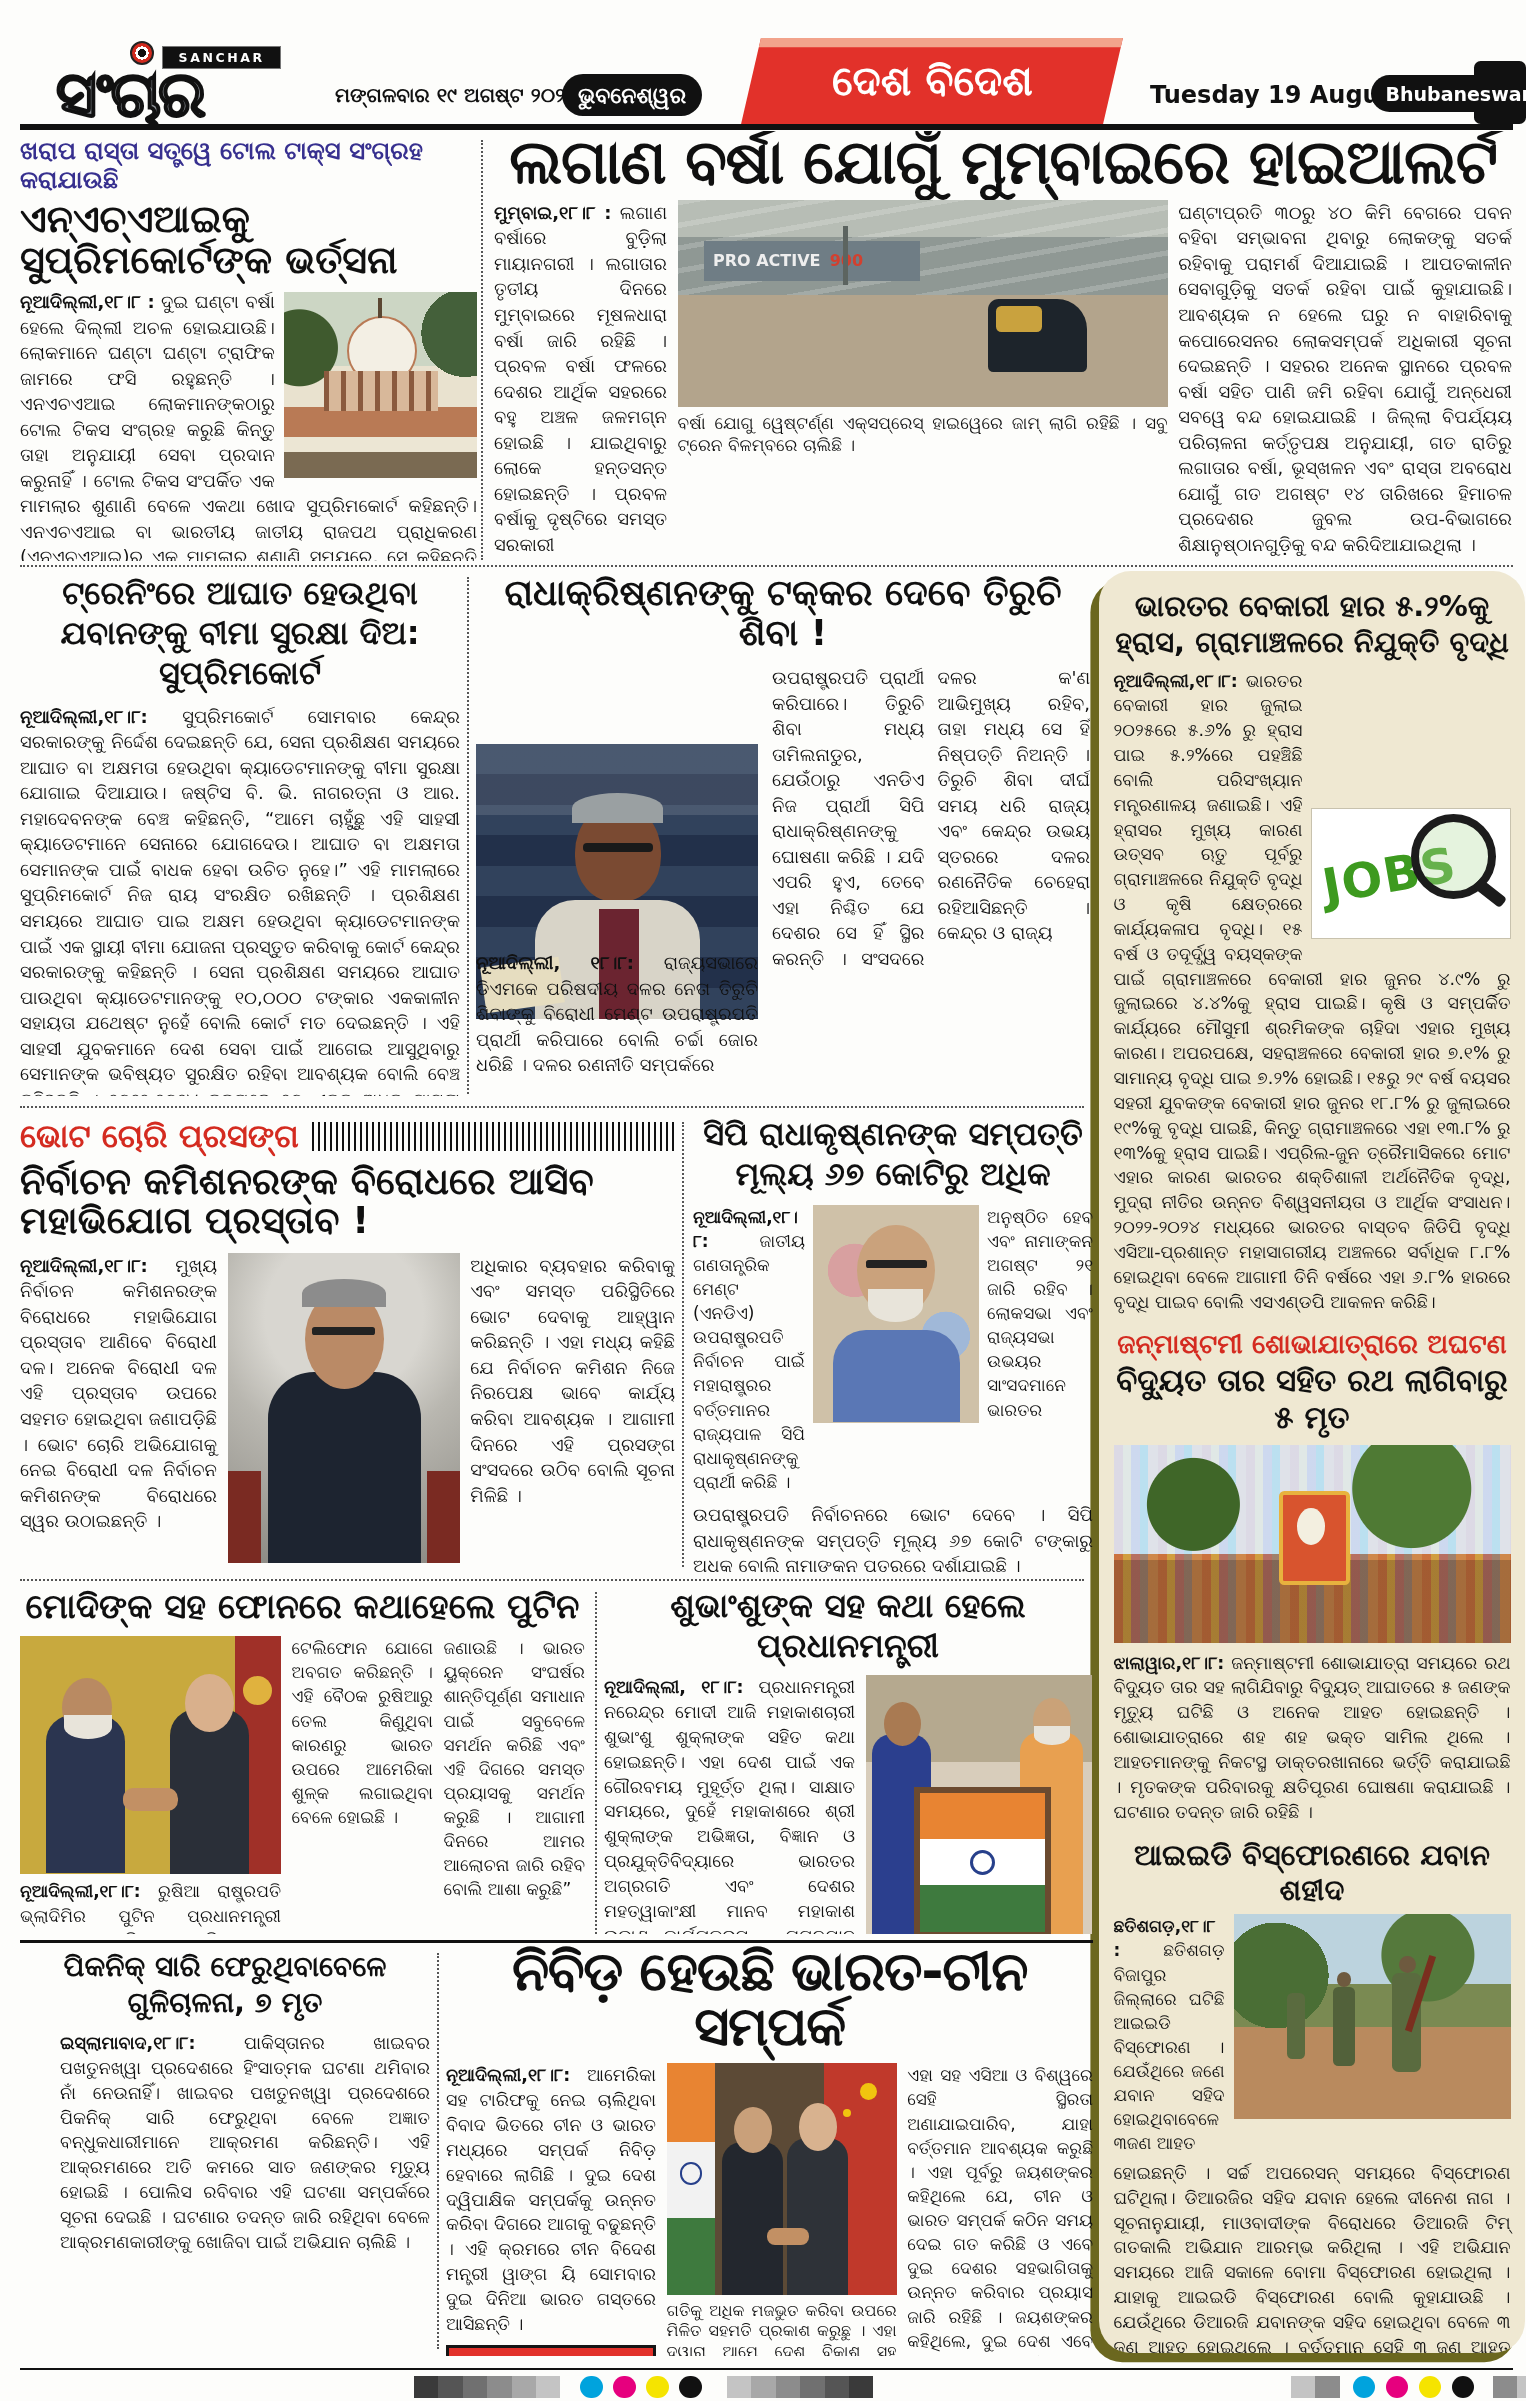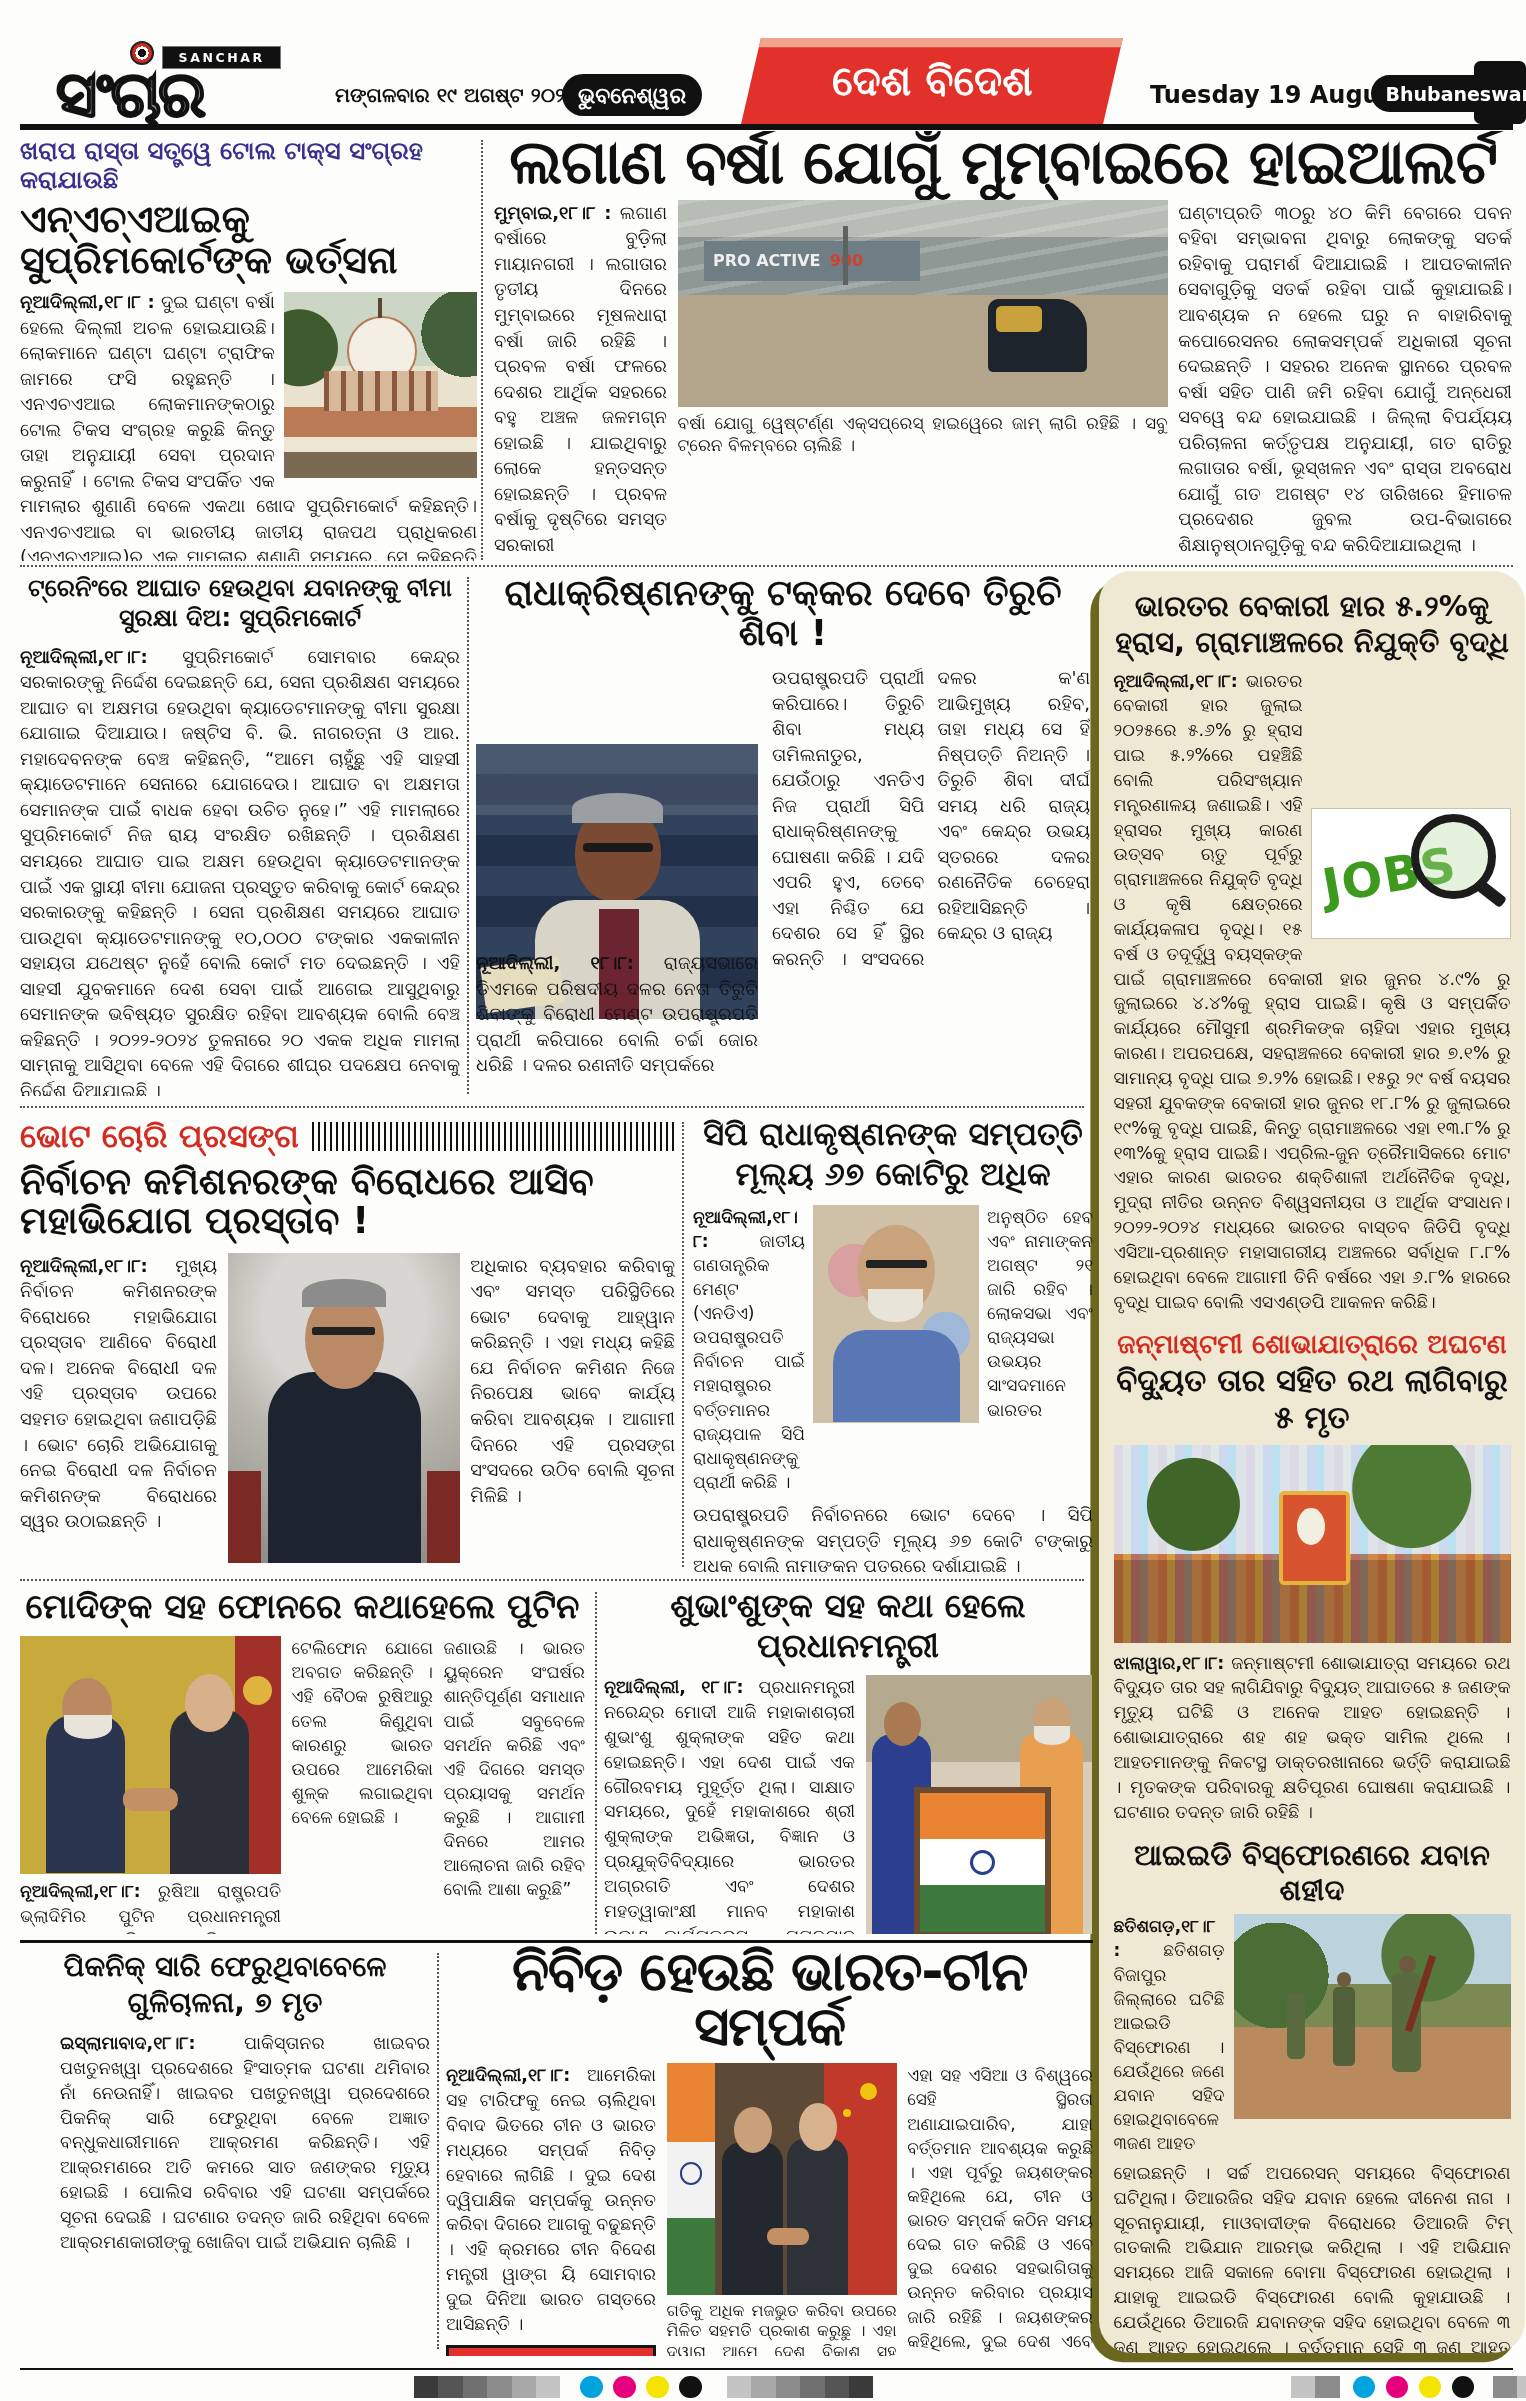--- a/index.html
+++ b/index.html
@@ -104,21 +104,21 @@
         </div>
         <div class="cap" style="margin-top:5.3px;">ବର୍ଷା ଯୋଗୁ ୱେଷ୍ଟର୍ଣ୍ଣ ଏକ୍ସପ୍ରେସ୍ ହାଇୱେରେ ଜାମ୍ ଲାଗି ରହିଛି । ସବୁ ଟ୍ରେନ ବିଳମ୍ବରେ ଚାଲିଛି ।</div>
       </div>
       <div style="flex:1;" class="body-t">ଘଣ୍ଟାପ୍ରତି ୩୦ରୁ ୪୦ କିମି ବେଗରେ ପବନ ବହିବା ସମ୍ଭାବନା ଥିବାରୁ ଲୋକଙ୍କୁ ସତର୍କ ରହିବାକୁ ପରାମର୍ଶ ଦିଆଯାଇଛି । ଆପତକାଳୀନ ସେବାଗୁଡ଼ିକୁ ସତର୍କ ରହିବା ପାଇଁ କୁହାଯାଇଛି। ଆବଶ୍ୟକ ନ ହେଲେ ଘରୁ ନ ବାହାରିବାକୁ କପୋରେସନର ଲୋକସମ୍ପର୍କ ଅଧିକାରୀ ସୂଚନା ଦେଇଛନ୍ତି । ସହରର ଅନେକ ସ୍ଥାନରେ ପ୍ରବଳ ବର୍ଷା ସହିତ ପାଣି ଜମି ରହିବା ଯୋଗୁଁ ଅନ୍ଧେରୀ ସବୱେ ବନ୍ଦ ହୋଇଯାଇଛି । ଜିଲ୍ଲା ବିପର୍ଯ୍ୟୟ ପରିଚାଳନା କର୍ତ୍ତୃପକ୍ଷ ଅନୁଯାୟୀ, ଗତ ରାତିରୁ ଲଗାତାର ବର୍ଷା, ଭୂସ୍ଖଳନ ଏବଂ ରାସ୍ତା ଅବରୋଧ ଯୋଗୁଁ ଗତ ଅଗଷ୍ଟ ୧୪ ତାରିଖରେ ହିମାଚଳ ପ୍ରଦେଶର ଜୁବଲ ଉପ-ବିଭାଗରେ ଶିକ୍ଷାନୁଷ୍ଠାନଗୁଡ଼ିକୁ ବନ୍ଦ କରିଦିଆଯାଇଥିଲା ।</div>
     </div>
   </div>
 
   <div class="abs hdot" style="left:20px;top:565px;width:1493px;"></div>
 
   <div class="abs ovh" style="left:20px;top:573px;width:440px;height:523px;">
-    <div class="hl ctr" style="font-size:24px;line-height:1.25;">ଟ୍ରେନିଂରେ ଆଘାତ ହେଉଥିବା ଯବାନଙ୍କୁ ବୀମା ସୁରକ୍ଷା ଦିଅ: ସୁପ୍ରିମକୋର୍ଟ</div>
+    <div class="hl ctr" style="font-size:32px;line-height:1.25;">ଟ୍ରେନିଂରେ ଆଘାତ ହେଉଥିବା ଯବାନଙ୍କୁ ବୀମା ସୁରକ୍ଷା ଦିଅ: ସୁପ୍ରିମକୋର୍ଟ</div>
     <div class="body-t" style="margin-top:10.6px;">
       <span class="dl">ନୂଆଦିଲ୍ଲୀ,୧୮।୮:</span>
       <span>ସୁପ୍ରିମକୋର୍ଟ ସୋମବାର କେନ୍ଦ୍ର ସରକାରଙ୍କୁ ନିର୍ଦ୍ଦେଶ ଦେଇଛନ୍ତି ଯେ, ସେନା ପ୍ରଶିକ୍ଷଣ ସମୟରେ ଆଘାତ ବା ଅକ୍ଷମତା ହେଉଥିବା କ୍ୟାଡେଟମାନଙ୍କୁ ବୀମା ସୁରକ୍ଷା ଯୋଗାଇ ଦିଆଯାଉ। ଜଷ୍ଟିସ ବି. ଭି. ନାଗରତ୍ନା ଓ ଆର. ମହାଦେବନଙ୍କ ବେଞ୍ଚ କହିଛନ୍ତି, “ଆମେ ଚାହୁଁଛୁ ଏହି ସାହସୀ କ୍ୟାଡେଟମାନେ ସେନାରେ ଯୋଗଦେଉ। ଆଘାତ ବା ଅକ୍ଷମତା ସେମାନଙ୍କ ପାଇଁ ବାଧକ ହେବା ଉଚିତ ନୁହେ।” ଏହି ମାମଲାରେ ସୁପ୍ରିମକୋର୍ଟ ନିଜ ରାୟ ସଂରକ୍ଷିତ ରଖିଛନ୍ତି । ପ୍ରଶିକ୍ଷଣ ସମୟରେ ଆଘାତ ପାଇ ଅକ୍ଷମ ହେଉଥିବା କ୍ୟାଡେଟମାନଙ୍କ ପାଇଁ ଏକ ସ୍ଥାୟୀ ବୀମା ଯୋଜନା ପ୍ରସ୍ତୁତ କରିବାକୁ କୋର୍ଟ କେନ୍ଦ୍ର ସରକାରଙ୍କୁ କହିଛନ୍ତି । ସେନା ପ୍ରଶିକ୍ଷଣ ସମୟରେ ଆଘାତ ପାଉଥିବା କ୍ୟାଡେଟମାନଙ୍କୁ ୧୦,୦୦୦ ଟଙ୍କାର ଏକକାଳୀନ ସହାୟତା ଯଥେଷ୍ଟ ନୁହେଁ ବୋଲି କୋର୍ଟ ମତ ଦେଇଛନ୍ତି । ଏହି ସାହସୀ ଯୁବକମାନେ ଦେଶ ସେବା ପାଇଁ ଆଗେଇ ଆସୁଥିବାରୁ ସେମାନଙ୍କ ଭବିଷ୍ୟତ ସୁରକ୍ଷିତ ରହିବା ଆବଶ୍ୟକ ବୋଲି ବେଞ୍ଚ କହିଛନ୍ତି । ୨୦୨୨-୨୦୨୪ ତୁଳନାରେ ୨୦ ଏକକ ଅଧିକ ମାମଲା ସାମ୍ନାକୁ ଆସିଥିବା ବେଳେ ଏହି ଦିଗରେ ଶୀଘ୍ର ପଦକ୍ଷେପ ନେବାକୁ ନିର୍ଦ୍ଦେଶ ଦିଆଯାଇଛି ।</span>
     </div>
   </div>
 
   <div class="abs vdot" style="left:467px;top:577px;height:517px;"></div>
 
   <div class="abs ovh" style="left:476px;top:573px;width:614px;height:523px;">
     <div class="hl ctr" style="font-size:36px;line-height:1.1;">ରାଧାକ୍ରିଷ୍ଣନଙ୍କୁ ଟକ୍କର ଦେବେ ତିରୁଚି ଶିବା !</div>

